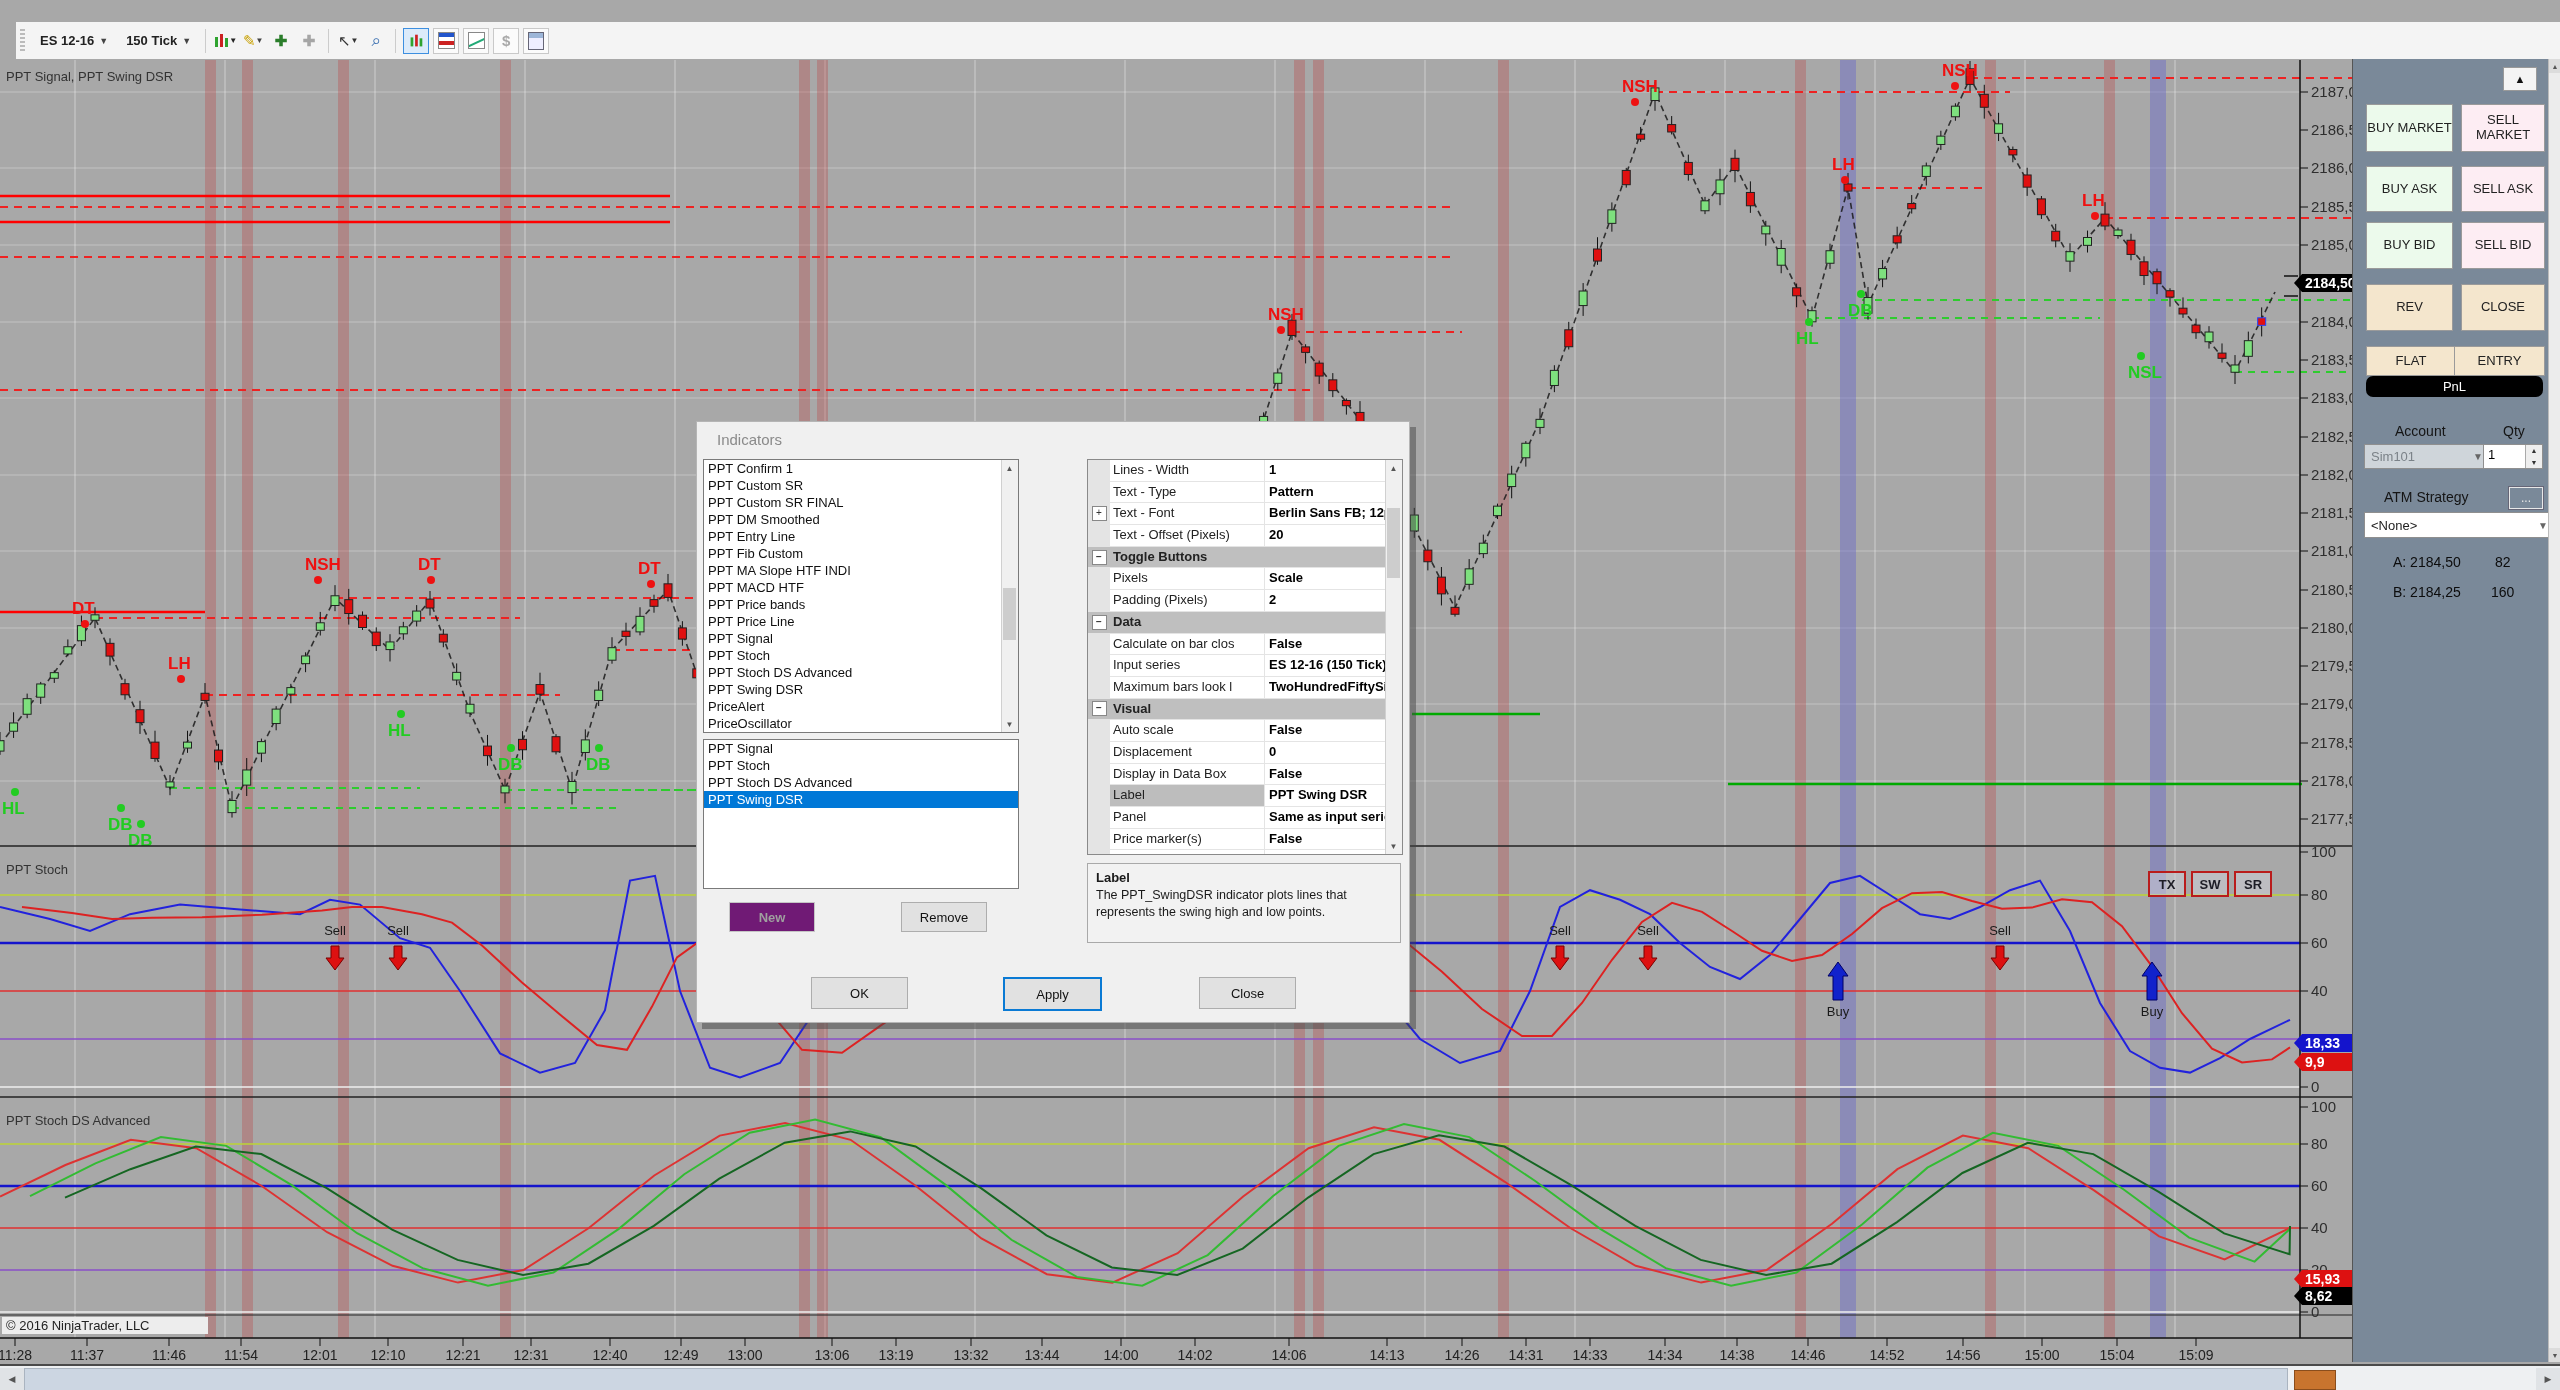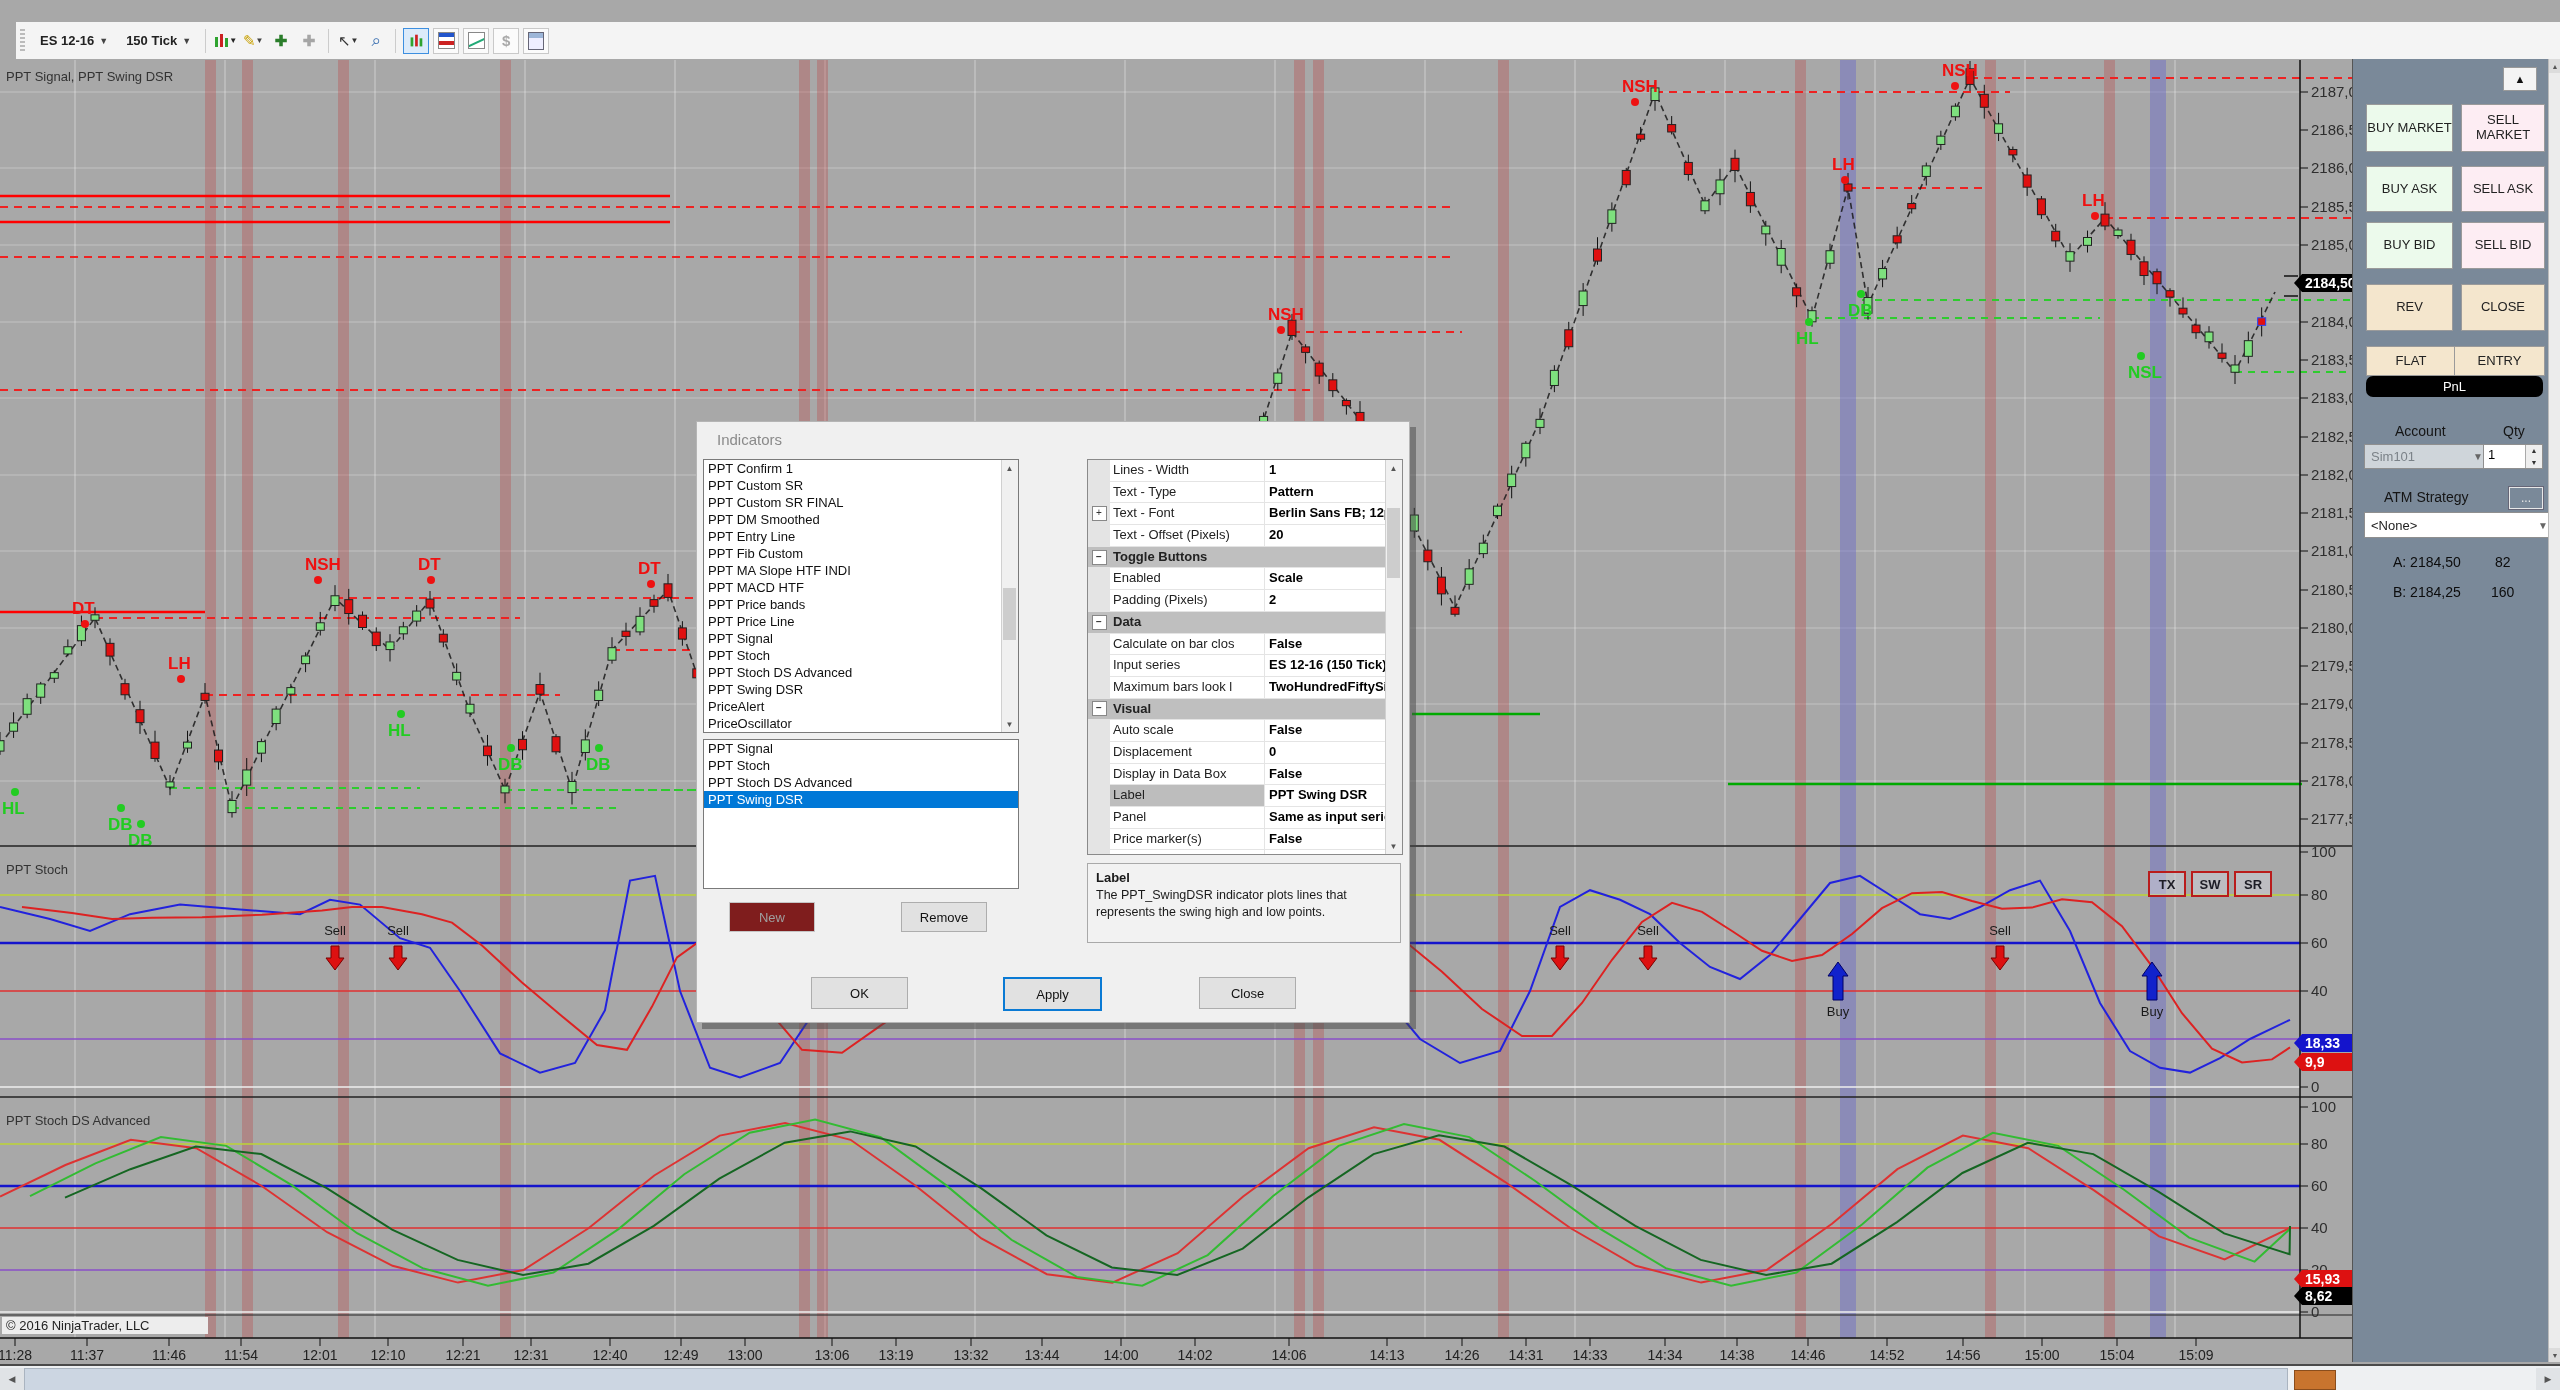--- a/index.html
+++ b/index.html
@@ -70,21 +70,21 @@
   .listbox{position:absolute;background:#fff;border:1px solid #7a7a7a;overflow:hidden;}
   .lb-avail{left:6px;top:37px;width:314px;height:272px;}
   .lb-sel{left:6px;top:317px;width:314px;height:148px;}
   .lb-item{height:17px;line-height:17px;padding-left:4px;color:#111;white-space:nowrap;}
   .lb-item.selected{background:#0078d7;color:#fff;}
   .lb-scroll{position:absolute;right:0;top:0;width:16px;height:100%;background:#f0f0f0;border-left:1px solid #d0d0d0;}
   .lb-scroll .a{position:absolute;left:0;width:15px;height:16px;display:flex;align-items:center;justify-content:center;font-size:8px;color:#555;}
   .lb-scroll .thumb{position:absolute;left:1px;width:13px;background:#cdcdcd;}
   .dlg-btn{position:absolute;width:95px;height:30px;background:#e1e1e1;border:1px solid #adadad;display:flex;align-items:center;justify-content:center;font-size:13px;color:#111;}
   .dlg-btn.small{width:84px;height:28px;}
-  .dlg-btn.disabled{color:#9f9f9f;border-color:#c5c5c5;background:#7f1d1d;}
+  .dlg-btn.disabled{color:#9f9f9f;border-color:#c5c5c5;background:#701a75;font-weight:bold;}
   .dlg-btn.focus{border:2px solid #0a7ad4;}
   
   .pgrid{position:absolute;left:390px;top:37px;width:314px;height:394px;background:#fff;border:1px solid #8a8a8a;overflow:hidden;}
   .pg-row{display:flex;height:20.7px;border-bottom:1px solid #e4e4e4;align-items:stretch;font-size:13px;}
   .pg-margin{width:22px;background:#e4e4e4;display:flex;align-items:center;justify-content:center;flex:none;}
   .pg-exp{width:13px;height:13px;border:1px solid #888;background:#fff;font-size:10px;line-height:11px;text-align:center;color:#333;}
   .pg-name{width:148px;flex:none;border-right:1px solid #e4e4e4;padding:2px 3px;color:#222;white-space:nowrap;overflow:hidden;}
   .pg-val{flex:1;padding:2px 4px;font-weight:bold;color:#000;white-space:nowrap;overflow:hidden;}
   .pg-row.cat{background:#bfbfbf;font-weight:bold;color:#111;}
   .pg-row.cat .pg-margin{background:#bfbfbf;}
@@ -883,21 +883,21 @@
             <div class="pg-val">20</div>
           </div>
           <div class="pg-row cat">
             <div class="pg-margin">
               <div class="pg-exp">−</div>
             </div>
             <div class="pg-name">Toggle Buttons</div>
           </div>
           <div class="pg-row ">
             <div class="pg-margin"></div>
-            <div class="pg-name">Enabled</div>
+            <div class="pg-name">Pixels</div>
             <div class="pg-val">Scale</div>
           </div>
           <div class="pg-row ">
             <div class="pg-margin"></div>
             <div class="pg-name">Padding (Pixels)</div>
             <div class="pg-val">2</div>
           </div>
           <div class="pg-row cat">
             <div class="pg-margin">
               <div class="pg-exp">−</div>

